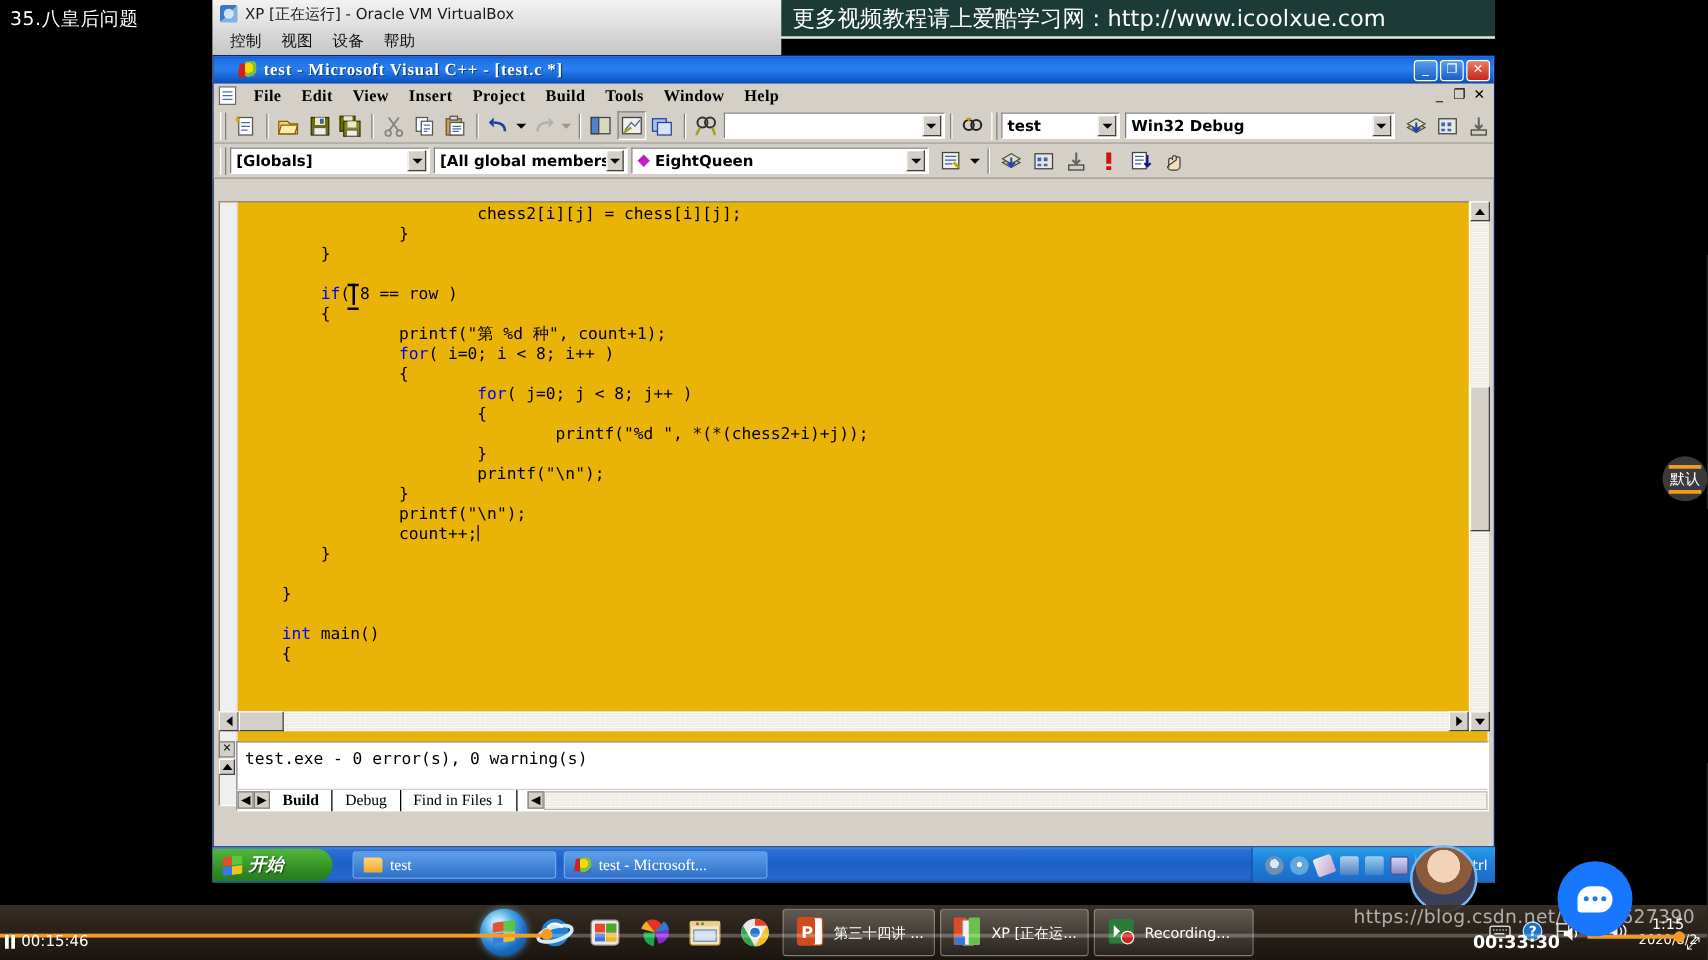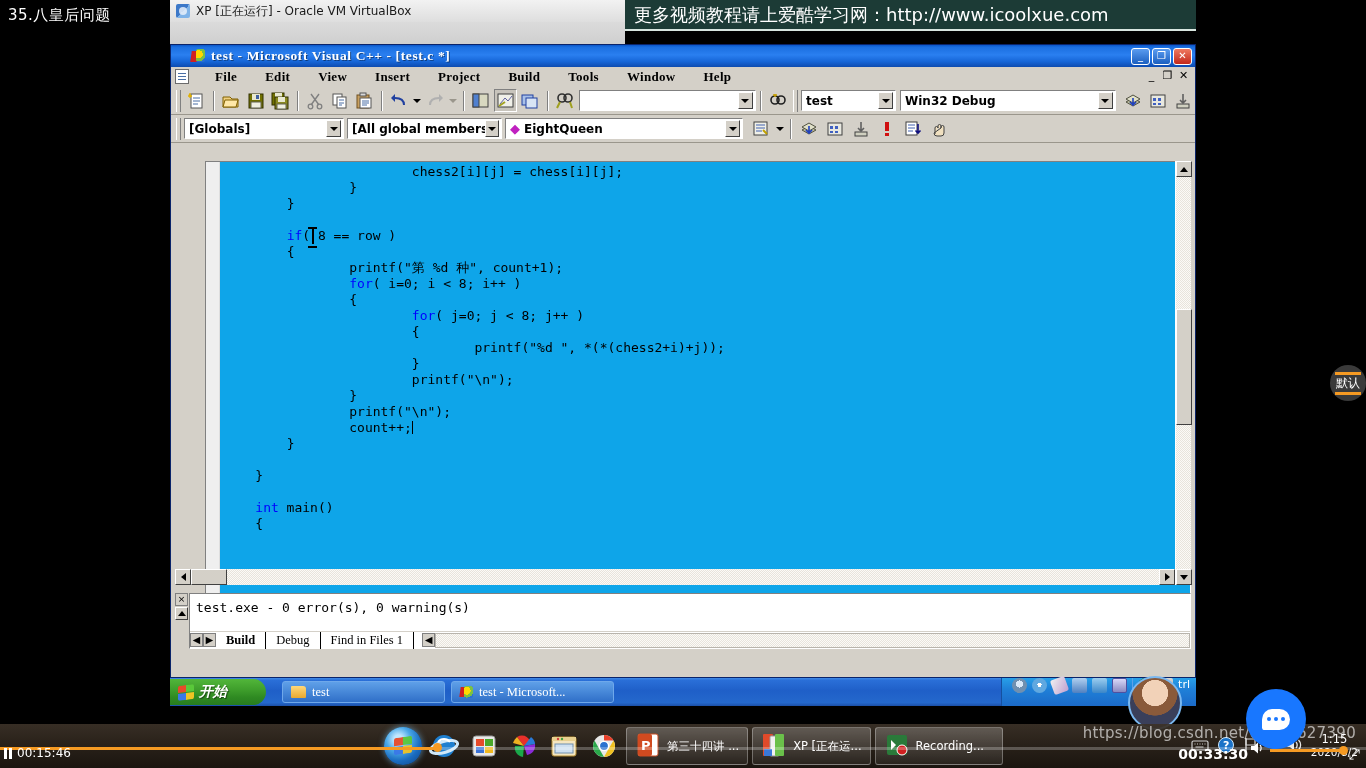--- a/index.html
+++ b/index.html
@@ -111,21 +111,21 @@
     background: linear-gradient(#5a9cf0,#1b5fc0);
     border-radius: 3px;
     display:flex; align-items:center; justify-content:center;
     color: #fff; font-size: 10px; line-height: 1;
     font-family: "DejaVu Sans", sans-serif;
   }
   .win-btn.close { background: linear-gradient(#f07a60,#c2281c); }
 
   
   .msvc-menubar {
-    height: 20px; display: flex; align-items: center; gap: 12px;
+    height: 20px; display: flex; align-items: center; gap: 0px;
     background: #d4d0c8; padding-left: 4px;
     border-bottom: 1px solid #d4d0c8;
   }
   .doc-icon {
     width: 14px; height: 15px; background: #fff; border: 1px solid #6b6b6b;
     margin-right: 6px; position: relative;
   }
   .doc-icon::after{
     content:""; position:absolute; left:2px; top:3px; right:2px; height:1px;
     background:#4a6fa5; box-shadow: 0 3px 0 #4a6fa5, 0 6px 0 #4a6fa5;
@@ -169,24 +169,23 @@
   .tb-combo .caret {
     margin-left: auto; width: 15px; height: 17px; background:#d4d0c8;
     border:1px solid #fff; border-right-color:#404040; border-bottom-color:#404040;
     display:flex; align-items:center; justify-content:center;
   }
   .tb-combo .caret::after{ content:""; border-left:4px solid transparent; border-right:4px solid transparent; border-top:4px solid #000; }
 
   
   .editor-wrap {
     position: absolute; left: 4px; top: 116px; right: 4px; height: 484px;
-    background: #0ea5e9; border: 1px solid #808080;
+    background: #eab308; border: 1px solid #808080;
     border-right-color:#fff; border-bottom-color:#fff;
     display: flex;
-    margin-left: 30px;
   }
   .editor-gutter { width: 14px; background: #efefef; border-right: 1px solid #dedede; flex:0 0 14px; }
   .editor-code {
     flex: 1; position: relative; overflow: hidden;
     font-family: "DejaVu Sans Mono", monospace;
     font-size: 13px; line-height: 16px; color: #000;
     padding: 2px 0 0 4px;
     white-space: pre;
   }
   .editor-code .kw { color: #0000ff; }
@@ -309,21 +308,21 @@
     color: #fff; font-family: "Liberation Serif", serif; font-size: 12.5px;
     white-space: nowrap;
   }
   .xp-tbtn.wide { min-width: 163px; }
   .folder-ico { width:15px; height:12px; background: linear-gradient(#ffd87a,#e8a830); border-radius:1px 3px 1px 1px; }
   .vc-ico { width:13px;height:13px; position:relative; }
   .vc-ico::before{content:"";position:absolute;left:0;top:1px;width:6px;height:10px;background:#d02020;transform:skewX(-8deg);}
   .vc-ico::after{content:"";position:absolute;left:4px;top:0;width:9px;height:12px;border-radius:2px;
     background: radial-gradient(circle at 30% 40%, #ffd800 0 40%, #7ac143 41% 70%, #2b6fd0 71% 100%);}
   .xp-tray {
-    margin-left: auto; height: 28px; display: flex; gap: 5px;
+    margin-left: auto; height: 28px; display: flex; align-items: center; gap: 5px;
     padding: 0 6px 0 10px;
     background: linear-gradient(180deg,#28a0e8 0%, #1f80d8 40%, #1b6ac8 100%);
     border-left: 1px solid #1550a0;
   }
   .tray-ico { width: 15px; height: 15px; border-radius: 2px; }
 
   
   .win7-taskbar {
     position: absolute; left: 0; bottom: 0; width: 1366px; height: 44px;
     background: linear-gradient(180deg, rgba(60,50,40,.92) 0%, rgba(42,34,26,.95) 50%, rgba(28,22,16,.97) 100%);
@@ -419,20 +418,26 @@
 <div id="root">
 
   <div class="video-title">35.八皇后问题</div>
 
   <div class="promo-banner">更多视频教程请上爱酷学习网：http://www.icoolxue.com</div>
 
   <div class="vbox-window">
     <div class="vbox-titlebar">
       <span class="vbox-icon"></span>
       <span>XP [正在运行] - Oracle VM VirtualBox</span>
+    </div>
+    <div class="vbox-menubar">
+      <span>控制</span>
+      <span>视图</span>
+      <span>设备</span>
+      <span>帮助</span>
     </div>
   </div>
 
   <div class="xp-screen">
 
     <div class="msvc">
 
       <div class="msvc-titlebar">
         <span class="app-icon"></span>
         <span class="msvc-title-text">test - Microsoft Visual C++ - [test.c *]</span>

